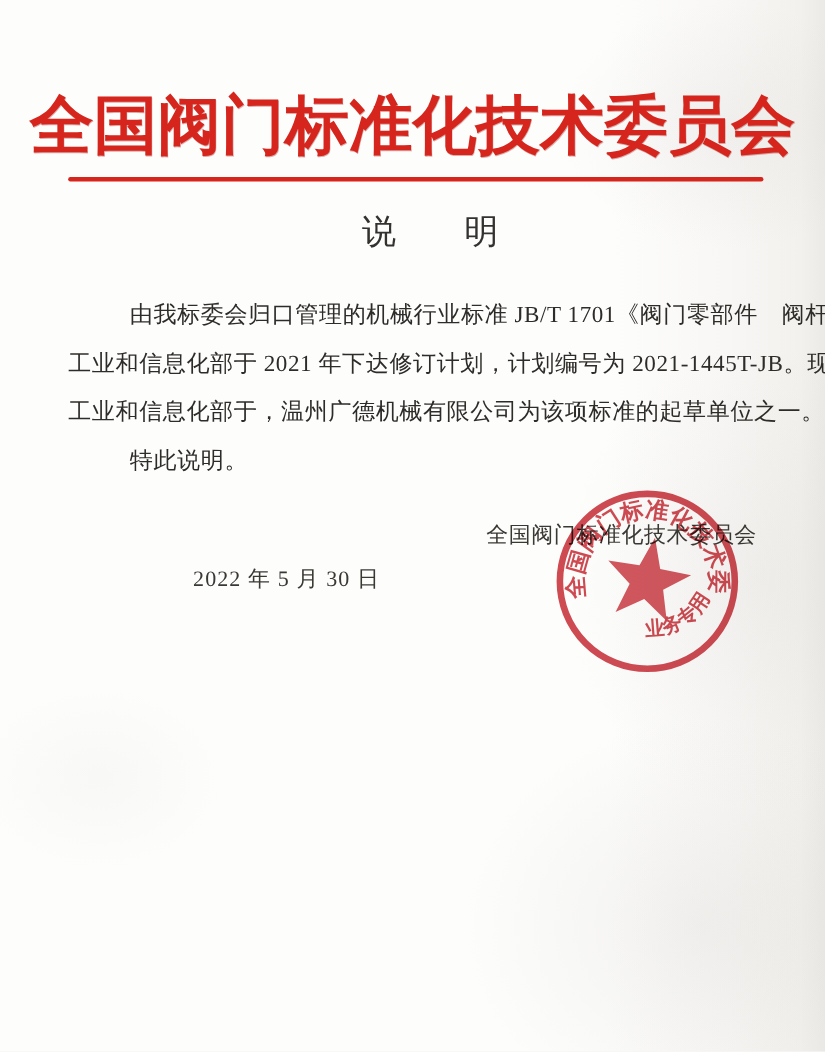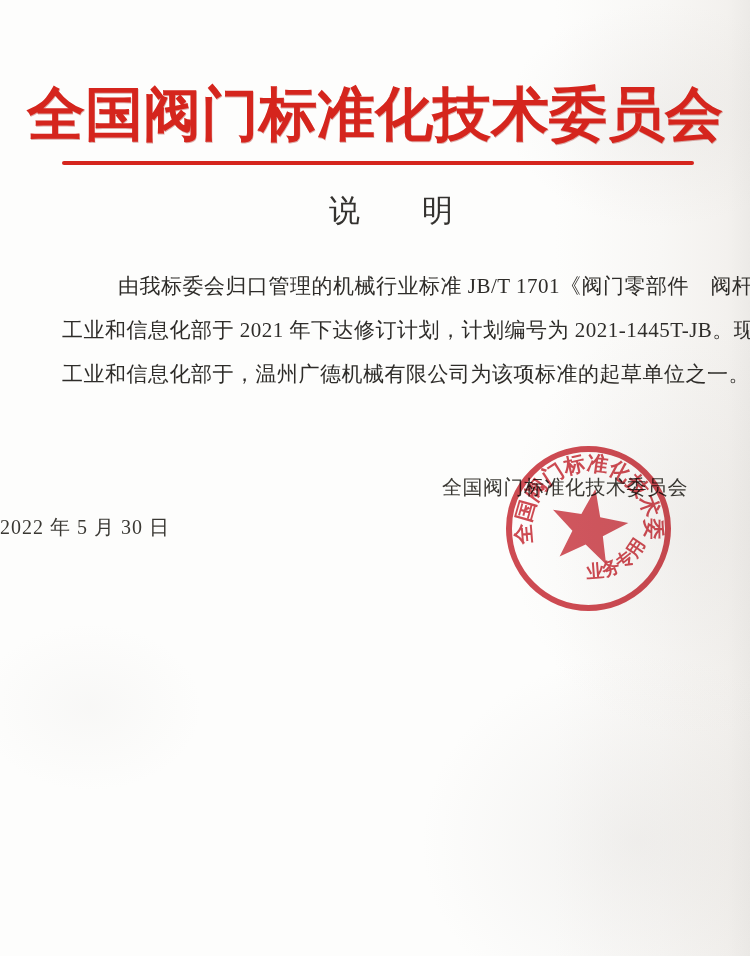--- a/index.html
+++ b/index.html
@@ -53,21 +53,21 @@
   }
   .body-line.indent{ text-indent:56px; }
   .signature{
     position:absolute;top:474px;left:0;width:688px;
     text-align:right;
     font-size:20px;line-height:26px;color:#3a3833;
     letter-spacing:0.5px;
   }
   .sign-date{
     position:absolute;top:514px;left:0;width:521px;
-    text-align:left;
+    text-align:center;
     font-size:20px;line-height:26px;color:#3a3833;
     letter-spacing:1px;
   }
   .seal{
     position:absolute;left:503px;top:443px;
     width:171px;height:171px;
     mix-blend-mode:multiply;
     opacity:0.92;
   }
   .seal text{
@@ -83,20 +83,21 @@
   <h1 class="org-title">全国阀门标准化技术委员会</h1>
 
   <div class="red-rule"></div>
 
   <h2 class="doc-title">说　　明</h2>
 
   <div class="body-block">
     <div class="body-line indent">由我标委会归口管理的机械行业标准 JB/T 1701《阀门零部件　阀杆螺母》,</div>
     <div class="body-line">工业和信息化部于 2021 年下达修订计划，计划编号为 2021-1445T-JB。现标</div>
     <div class="body-line">工业和信息化部于，温州广德机械有限公司为该项标准的起草单位之一。</div>
+    <div class="body-line indent">特此说明。</div>
   </div>
 
   <div class="signature">全国阀门标准化技术委员会</div>
 
   <div class="sign-date">2022 年 5 月 30 日</div>
 
   <svg class="seal" viewBox="0 0 200 200" xmlns="http://www.w3.org/2000/svg">
     <defs>
       <path id="ringPath" d="M 34.3 117.6 A 68 68 0 1 1 165.7 117.6" fill="none"></path>
       <path id="bannerPath" d="M 96 157 A 70 70 0 0 0 170 108" fill="none"></path>

